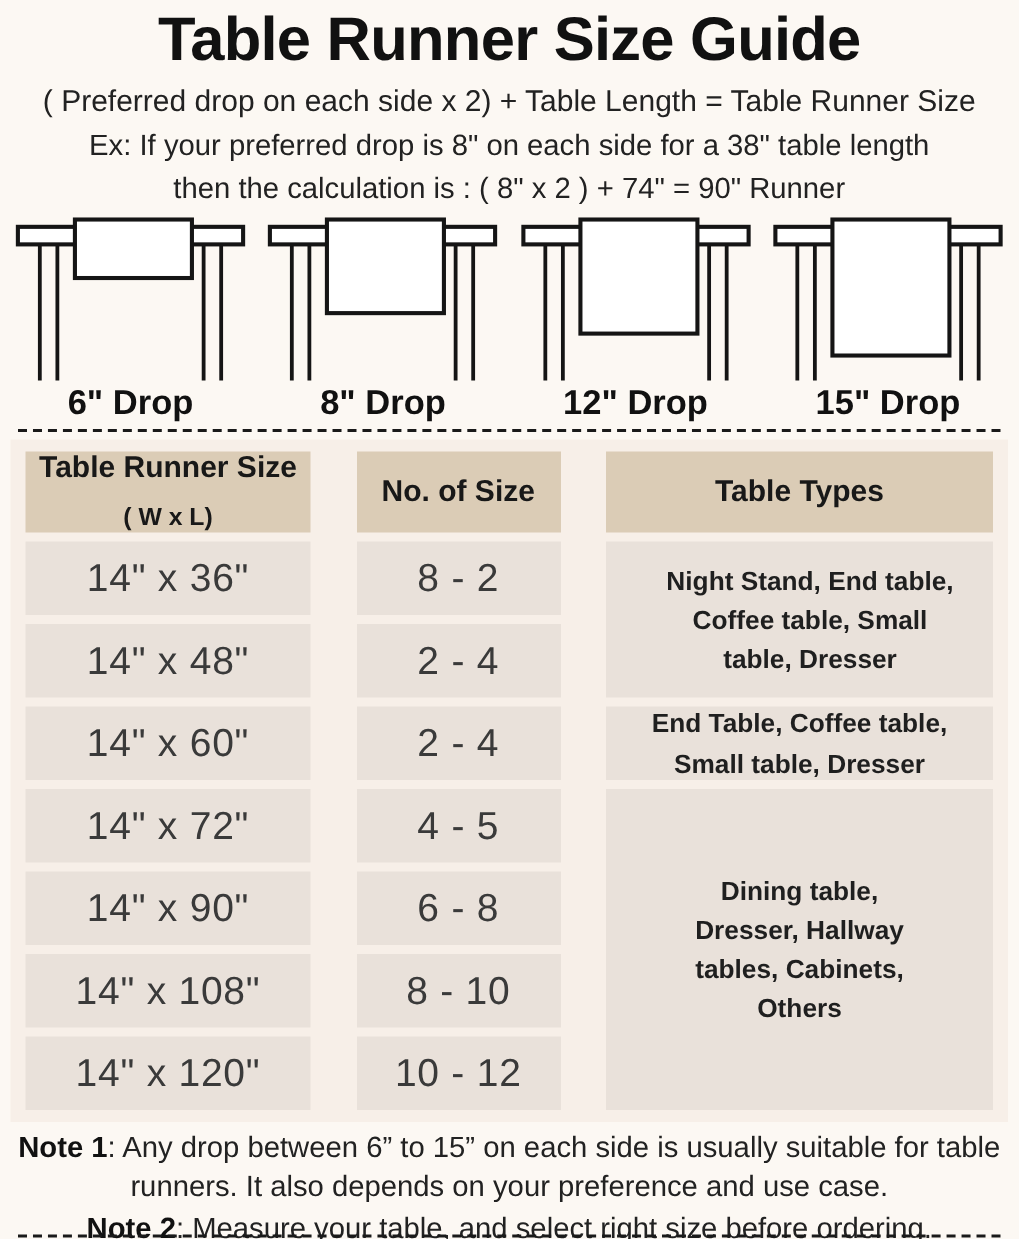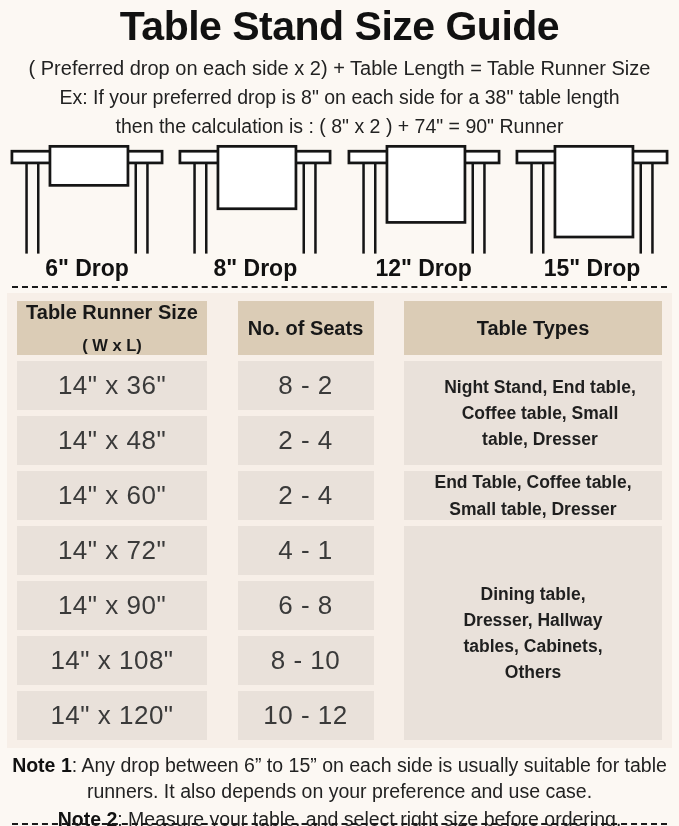--- a/index.html
+++ b/index.html
@@ -57,21 +57,21 @@
   .notes{ margin-top:5px; padding:0 8px; text-align:center; font-size:19.5px; line-height:1.32; color:#222;}
   .notes p + p{ margin-top:3px;}
   .notes b{ font-weight:bold; color:#111;}
   .bottom-dash{ position:absolute; left:12px; right:12px; bottom:1px; border-top:2px dashed var(--line);}
   svg .stroke{ fill:#ffffff; stroke:#151515; stroke-width:2.8;}
   svg line{ stroke:#151515; stroke-width:2.6;}
 </style>
 </head>
 <body>
 
-<div class="page-title">Table Stand Size Guide</div>
+<div class="page-title">Table Runner Size Guide</div>
 <div class="formula">( Preferred drop on each side x 2) + Table Length = Table Runner Size</div>
 <div class="example">Ex: If your preferred drop is 8" on each side for a 38" table length</div>
 <div class="example">then the calculation is : ( 8" x 2 ) + 74" = 90" Runner</div>
 
 <div class="diagrams">
   <div class="diagram">
     <svg viewBox="0 0 160 112">
       <line x1="18" y1="19" x2="18" y2="112"></line>
         <line x1="30" y1="19" x2="30" y2="112"></line>
       <line x1="130" y1="19" x2="130" y2="112"></line>
@@ -116,40 +116,40 @@
   </div>
 </div>
 
 <div class="dashed"></div>
 
 <div class="panel">
   <div class="cell hcell">
     <div>Table Runner Size</div>
     <div class="sub">( W x L)</div>
   </div>
-  <div class="cell hcell">No. of Seats</div>
+  <div class="cell hcell">No. of Size</div>
   <div class="cell hcell">Table Types</div>
 
   <div class="cell dcell">14" x 36"</div>
   <div class="cell dcell">8 - 2</div>
   <div class="cell tcell tg1">
       <span>Night Stand, End table, Coffee table, Small table, Dresser</span>
     </div>
 
   <div class="cell dcell">14" x 48"</div>
   <div class="cell dcell">2 - 4</div>
 
   <div class="cell dcell">14" x 60"</div>
   <div class="cell dcell">2 - 4</div>
   <div class="cell tcell tg2">
       <span>End Table, Coffee table, Small table, Dresser</span>
     </div>
 
   <div class="cell dcell">14" x 72"</div>
-  <div class="cell dcell">4 - 1</div>
+  <div class="cell dcell">4 - 5</div>
   <div class="cell tcell tg3">
       <span>Dining table, Dresser, Hallway tables, Cabinets, Others</span>
     </div>
 
   <div class="cell dcell">14" x 90"</div>
   <div class="cell dcell">6 - 8</div>
 
   <div class="cell dcell">14" x 108"</div>
   <div class="cell dcell">8 - 10</div>
 

